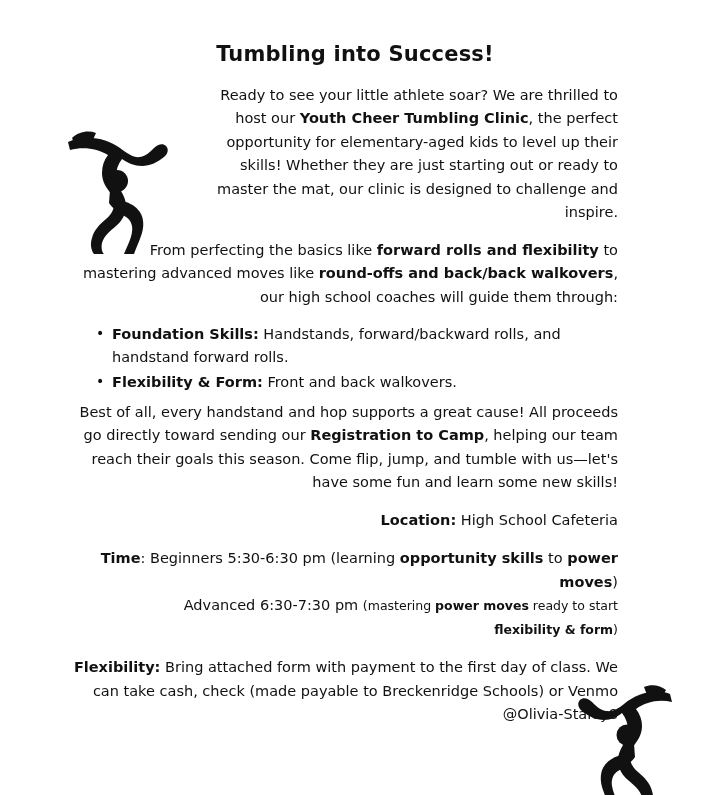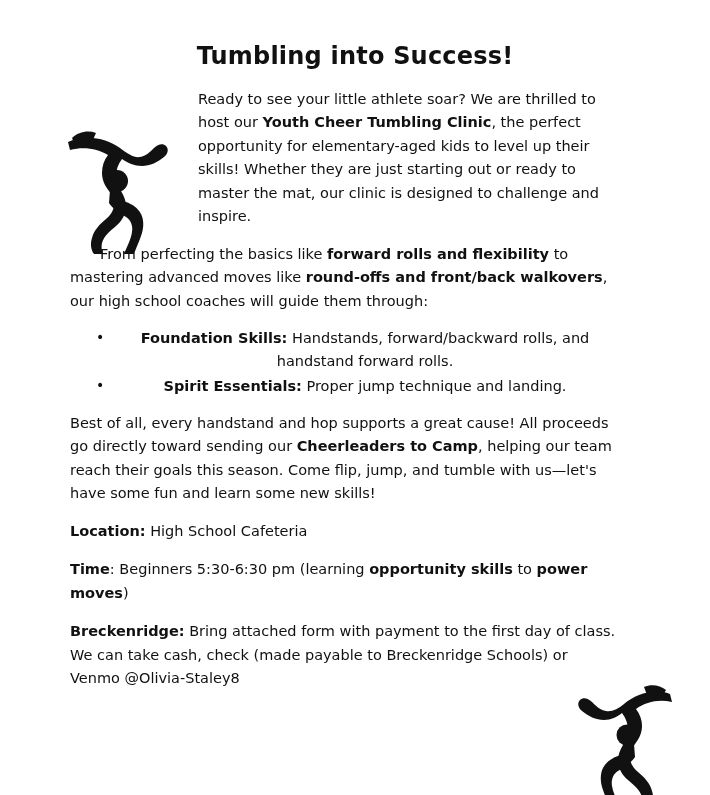--- a/index.html
+++ b/index.html
@@ -18,47 +18,46 @@
   .page {
     position: relative;
     width: 710px;
     height: 795px;
     background: #ffffff;
     box-sizing: border-box;
     padding: 0;
   }
   .title {
     text-align: center;
-    font-size: 24px;
+    font-size: 21px;
     font-weight: bold;
     margin: 42px 0 0 0;
     letter-spacing: 0.2px;
   }
   .content {
     position: relative;
     padding: 0 92px 0 70px;
     margin-top: 18px;
     font-size: 14.5px;
     line-height: 1.62;
   }
   p {
     margin: 0 0 14px 0;
-    text-align: left;
+    text-align: right;
   }
   .indent {
     text-indent: 30px;
   }
   b, .b {
     font-weight: bold;
   }
   ul {
-    margin: 4px 0 14px 0;
+    margin: 4px 0 7px 0;
     padding-left: 42px;
     list-style: none;
-    text-align: center;
   }
   li {
     position: relative;
     margin-bottom: 3px;
     line-height: 1.55;
   }
   li::before {
     content: "\2022";
     position: absolute;
     left: -16px;
@@ -117,32 +116,33 @@
       <circle cx="77" cy="53" r="10.5"></circle>
       <path d="M84 62 C80 68, 74 72, 68 74 C62 76, 56 80, 53 86 C50 92, 50 100, 53 108 C55 114, 58 120, 60 125 L70 125 C67 118, 63 111, 62 104 C61 98, 63 92, 68 89 C74 85, 81 81, 85 75 Z"></path>
       <path d="M116 8 C110 3, 101 2, 94 5 L97 13 C102 11, 108 12, 112 15 Z"></path>
     </g>
   </svg>
 
   <div class="content">
 
     <p class="first-para"><span>Ready to see your little athlete soar? We are thrilled to host our </span><b>Youth Cheer Tumbling Clinic</b><span>, the perfect opportunity for elementary-aged kids to level up their skills! Whether they are just starting out or ready to master the mat, our clinic is designed to challenge and inspire.</span></p>
 
-    <p class="indent"><span>From perfecting the basics like </span><b>forward rolls and flexibility</b><span> to mastering advanced moves like </span><b>round-offs and front/back walkovers</b><span>, our high school coaches will guide them through:</span></p>
+    <p class="indent"><span>From perfecting the basics like </span><b>forward rolls and flexibility</b><span> to mastering advanced moves like </span><b>round-offs and back/back walkovers</b><span>, our high school coaches will guide them through:</span></p>
 
     <ul>
       <li><b>Foundation Skills:</b><span> Handstands, forward/backward rolls, and handstand forward rolls.</span></li>
-      <li><b>Spirit Essentials:</b><span> Proper jump technique and landing.</span></li>
+      <li><b>Flexibility &amp; Form:</b><span> Front and back walkovers.</span></li>
     </ul>
 
-    <p><span>Best of all, every handstand and hop supports a great cause! All proceeds go directly toward sending our </span><b>Cheerleaders to Camp</b><span>, helping our team reach their goals this season. Come flip, jump, and tumble with us—let's have some fun and learn some new skills!</span></p>
+    <p><span>Best of all, every handstand and hop supports a great cause! All proceeds go directly toward sending our </span><b>Registration to Camp</b><span>, helping our team reach their goals this season. Come flip, jump, and tumble with us—let's have some fun and learn some new skills!</span></p>
 
     <p class="field"><b>Location:</b><span> High School Cafeteria</span></p>
 
     <p class="field"><b>Time</b><span>: Beginners 5:30-6:30 pm (learning </span><b>opportunity skills</b><span> to </span><b>power moves</b><span>)</span>
+      <span class="sub-line"><span>Advanced 6:30-7:30 pm </span><span class="small">(mastering </span><b class="small">power moves</b><span class="small"> ready to start </span><b class="small">flexibility &amp; form</b><span class="small">)</span></span>
     </p>
 
 
-    <p class="field"><b>Breckenridge:</b><span> Bring attached form with payment to the first day of class.  We can take cash, check (made payable to Breckenridge Schools) or Venmo @Olivia-Staley8</span></p>
+    <p class="field"><b>Flexibility:</b><span> Bring attached form with payment to the first day of class.  We can take cash, check (made payable to Breckenridge Schools) or Venmo @Olivia-Staley8</span></p>
 
   </div>
 
 </div>
 
 </body></html>

